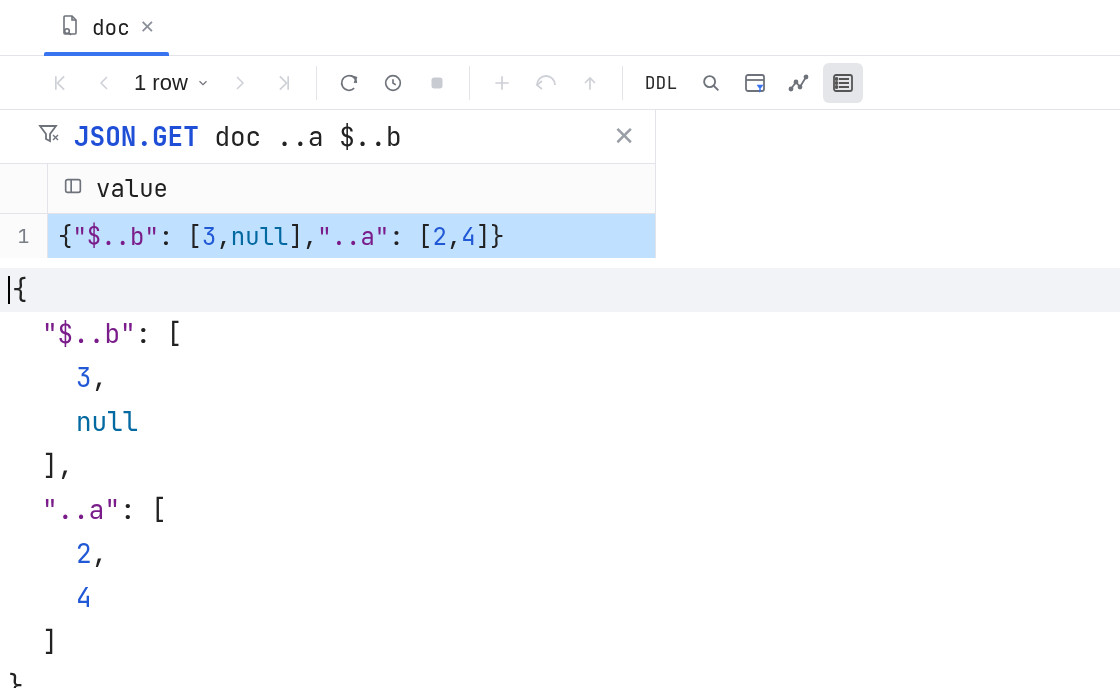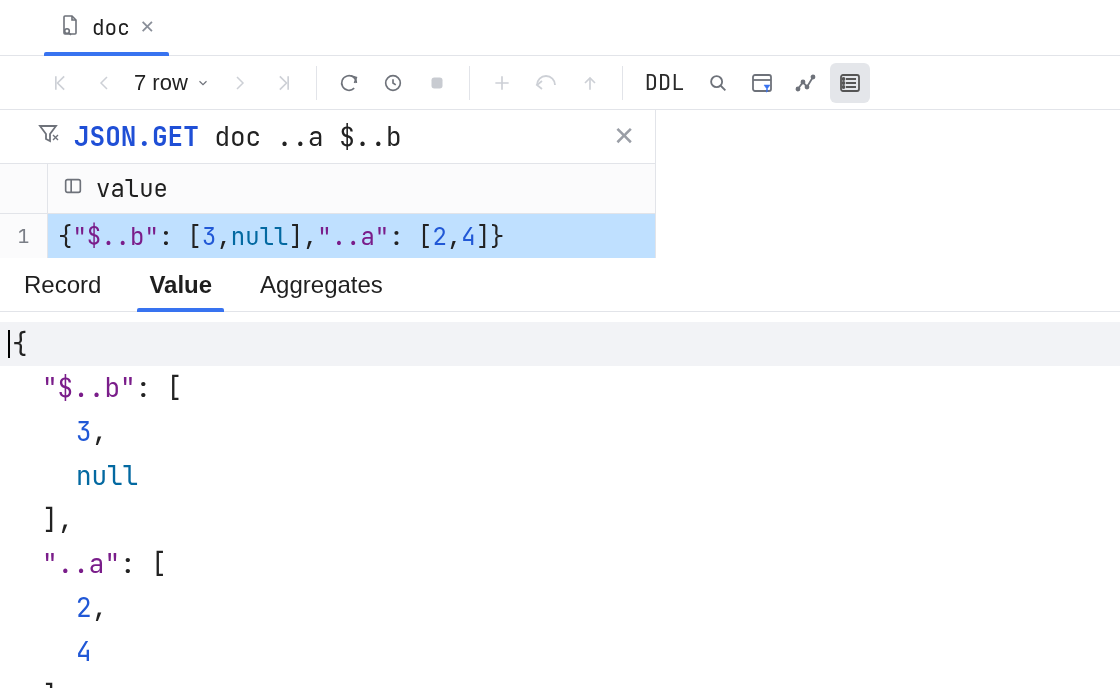--- a/index.html
+++ b/index.html
@@ -51,21 +51,21 @@
   .tbtn {
     width: 40px; height: 40px;
     display: inline-flex; align-items: center; justify-content: center;
     color: #6e727a;
     cursor: pointer;
     border-radius: 6px;
     flex-shrink: 0;
   }
   .tbtn.text {
     width: auto; padding: 0 10px;
-    color: #2a2a2a; font-size: 22px;
+    color: #2a2a2a; font-size: 18px;
   }
   .tbtn.disabled { color: #c8cbd1; cursor: default; }
   .tbtn.dim { color: #cdd0d6; }
   .tsep {
     width: 1px; height: 34px; background: #e2e4e9; margin: 0 8px;
     flex-shrink: 0;
   }
   .rowcount {
     display: inline-flex; align-items: center; gap: 8px;
     font-size: 22px; color: #222;
@@ -187,21 +187,21 @@
         <path d="M17 4l-8 8 8 8"></path>
         <path d="M7 4v16"></path>
       </svg>
   </span>
   <span class="tbtn dim">
     <svg width="18" height="18" viewBox="0 0 24 24" fill="none" stroke="currentColor" stroke-width="2">
         <path d="M16 4l-8 8 8 8"></path>
       </svg>
   </span>
   <span class="rowcount">
-    <span>7 row</span>
+    <span>1 row</span>
     <svg width="14" height="14" viewBox="0 0 24 24" fill="none" stroke="currentColor" stroke-width="2">
         <path d="M6 9l6 6 6-6"></path>
       </svg>
   </span>
   <span class="tbtn dim">
     <svg width="18" height="18" viewBox="0 0 24 24" fill="none" stroke="currentColor" stroke-width="2">
         <path d="M8 4l8 8-8 8"></path>
       </svg>
   </span>
   <span class="tbtn dim">
@@ -328,25 +328,20 @@
             <span class="tok-punct">, </span>
             <span class="tok-num">4</span>
             <span class="tok-punct">]}</span>
           </div>
         </div>
       </div>
 
   </div>
 
   <div class="right-pane">
-    <div class="rtabs" id="detail-tabs">
-        <div class="rtab">Record</div>
-        <div class="rtab active">Value</div>
-        <div class="rtab">Aggregates</div>
-      </div>
     <div class="json-view mono" id="json-view">
         <div class="firstline "><span class="caret"></span><span class="tok-punct">{</span></div>
         <div class="ind1"><span class="tok-str">"$..b"</span><span class="tok-punct">: [</span></div>
         <div class="ind2"><span class="tok-num">3</span><span class="tok-punct">,</span></div>
         <div class="ind2"><span class="tok-kw">null</span></div>
         <div class="ind1"><span class="tok-punct">],</span></div>
         <div class="ind1"><span class="tok-str">"..a"</span><span class="tok-punct">: [</span></div>
         <div class="ind2"><span class="tok-num">2</span><span class="tok-punct">,</span></div>
         <div class="ind2"><span class="tok-num">4</span></div>
         <div class="ind1"><span class="tok-punct">]</span></div>

